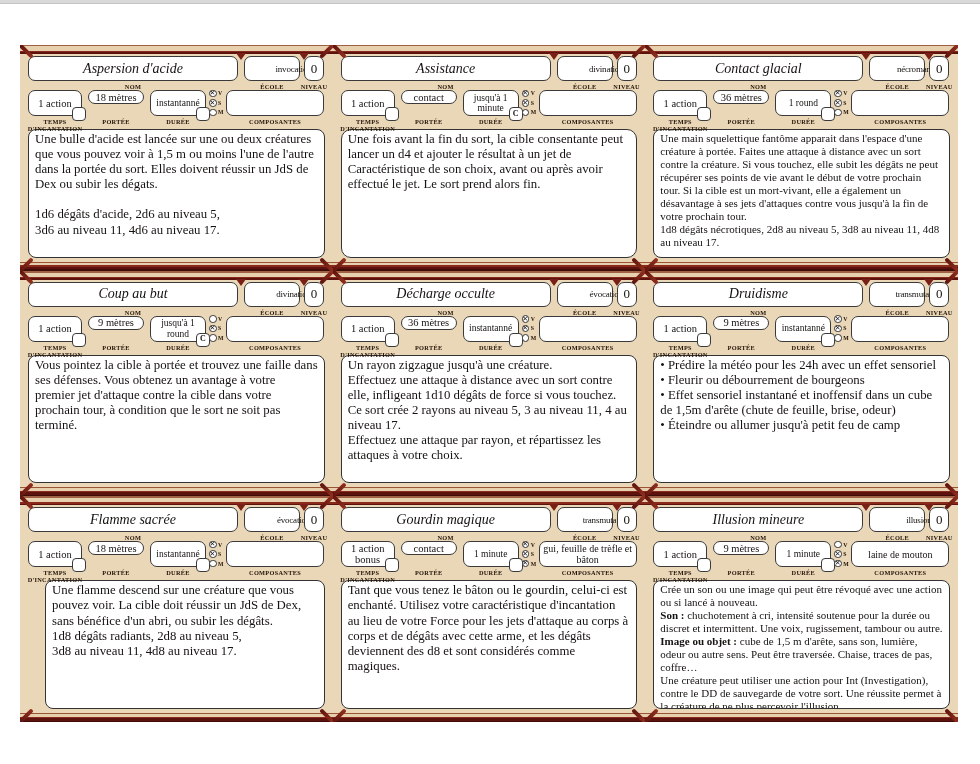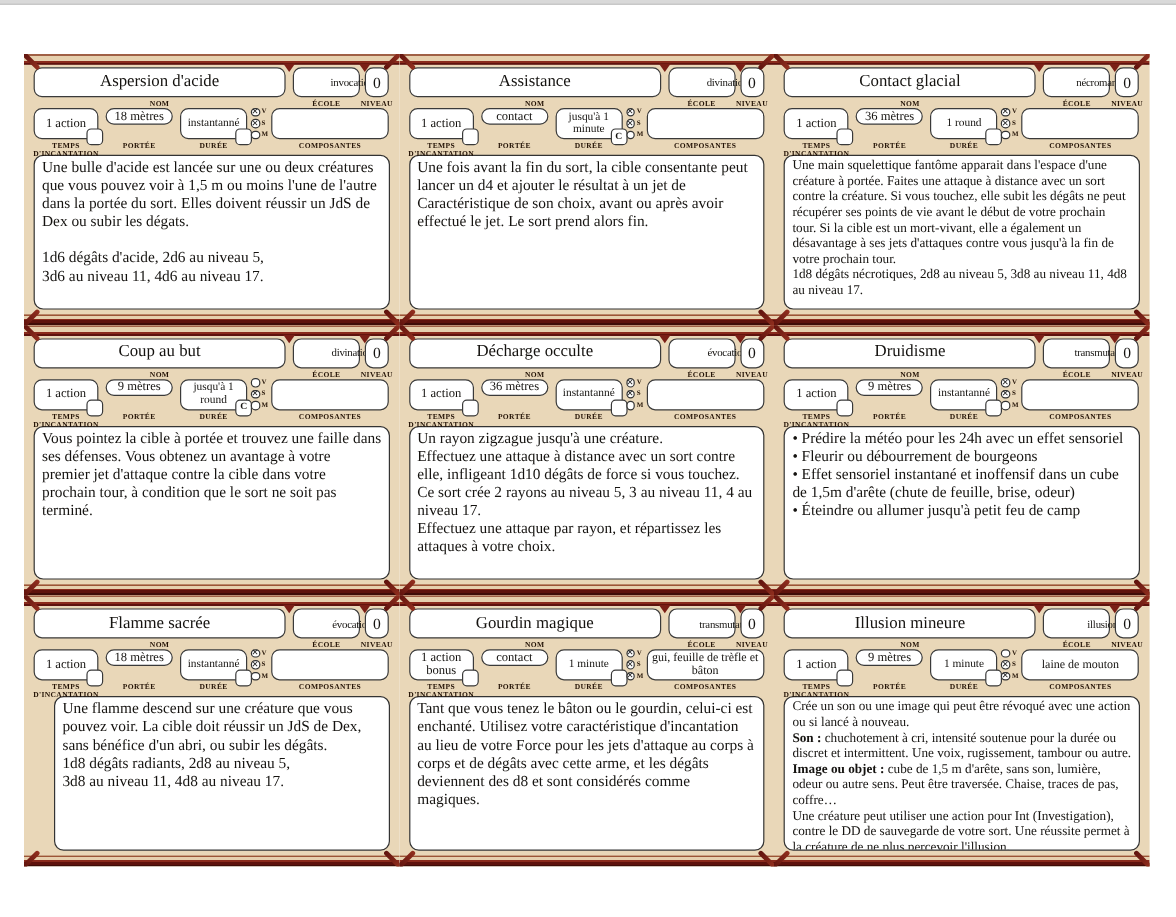--- a/index.html
+++ b/index.html
@@ -14,21 +14,21 @@
   .co{position:absolute;width:18px;height:4px;background:linear-gradient(90deg,#5e120d,#93301f);z-index:2;border-radius:2px;}
   .co.tl{top:4px;left:-3px;transform:rotate(45deg);}
   .co.tr{top:4px;right:-3px;transform:rotate(-45deg);}
   .co.bl{bottom:4px;left:-3px;transform:rotate(-45deg);}
   .co.br{bottom:4px;right:-3px;transform:rotate(45deg);}
   .wedge{position:absolute;top:8px;width:0;height:0;border-left:5px solid transparent;
     border-right:5px solid transparent;border-top:7px solid #7a1f16;z-index:2;}
   .w1{left:216px;} .w2{left:279px;}
   .box{position:absolute;background:#ffffff;border:1.5px solid #3a3a3a;border-radius:7px;
     display:flex;align-items:center;justify-content:center;text-align:center;box-sizing:border-box;}
-  .name-box{left:8px;top:11px;width:210px;height:25px;font-size:14px;}
+  .name-box{left:8px;top:11px;width:210px;height:25px;font-size:14px;font-style:italic;}
   .school-box{left:224px;top:11px;width:56px;height:25px;font-size:9px;letter-spacing:-0.2px;padding-left:43px;}
   .level-box{left:284px;top:11px;width:20px;height:25px;font-size:13px;}
   .time-box{left:8px;top:45px;width:54px;height:26px;font-size:10.5px;line-height:11px;}
   .range-box{left:68px;top:45px;width:56px;height:14px;font-size:10.5px;}
   .dur-box{left:130px;top:45px;width:56px;height:26px;font-size:9.5px;line-height:10.5px;}
   .comp-box{left:206px;top:45px;width:98px;height:26px;font-size:10px;line-height:11px;padding:0 2px;}
   .tab{position:absolute;right:-5px;bottom:-6px;width:12px;height:12px;background:#fff;
     border:1.3px solid #3a3a3a;border-radius:4px;font-size:8px;font-weight:bold;
     display:flex;align-items:center;justify-content:center;}
   .lbl{position:absolute;font-size:6.3px;font-weight:bold;letter-spacing:0.3px;color:#241306;
@@ -163,21 +163,21 @@
       </div>
     </div>
     <div class="box comp-box">
       <span></span>
     </div>
     <span class="lbl lbl-time">TEMPS<br>D'INCANTATION</span>
     <span class="lbl lbl-range">PORTÉE</span>
     <span class="lbl lbl-dur">DURÉE</span>
     <span class="lbl lbl-comp">COMPOSANTES</span>
 
-    <div class="desc" style="font-size: 12.8px;"><span>Une fois avant la fin du sort, la cible consentante peut lancer un d4 et ajouter le résultat à un jet de Caractéristique de son choix, avant ou après avoir effectué le jet. Le sort prend alors fin.</span></div>
+    <div class="desc" style="font-size: 12.8px; border-radius: 10px;"><span>Une fois avant la fin du sort, la cible consentante peut lancer un d4 et ajouter le résultat à un jet de Caractéristique de son choix, avant ou après avoir effectué le jet. Le sort prend alors fin.</span></div>
   </div>
 
   <div class="card">
     <div class="band band-top"></div>
     <div class="band band-bottom"></div>
     <span class="co tl"></span>
     <span class="co tr"></span>
     <span class="co bl"></span>
     <span class="co br"></span>
     <span class="wedge w1"></span>

